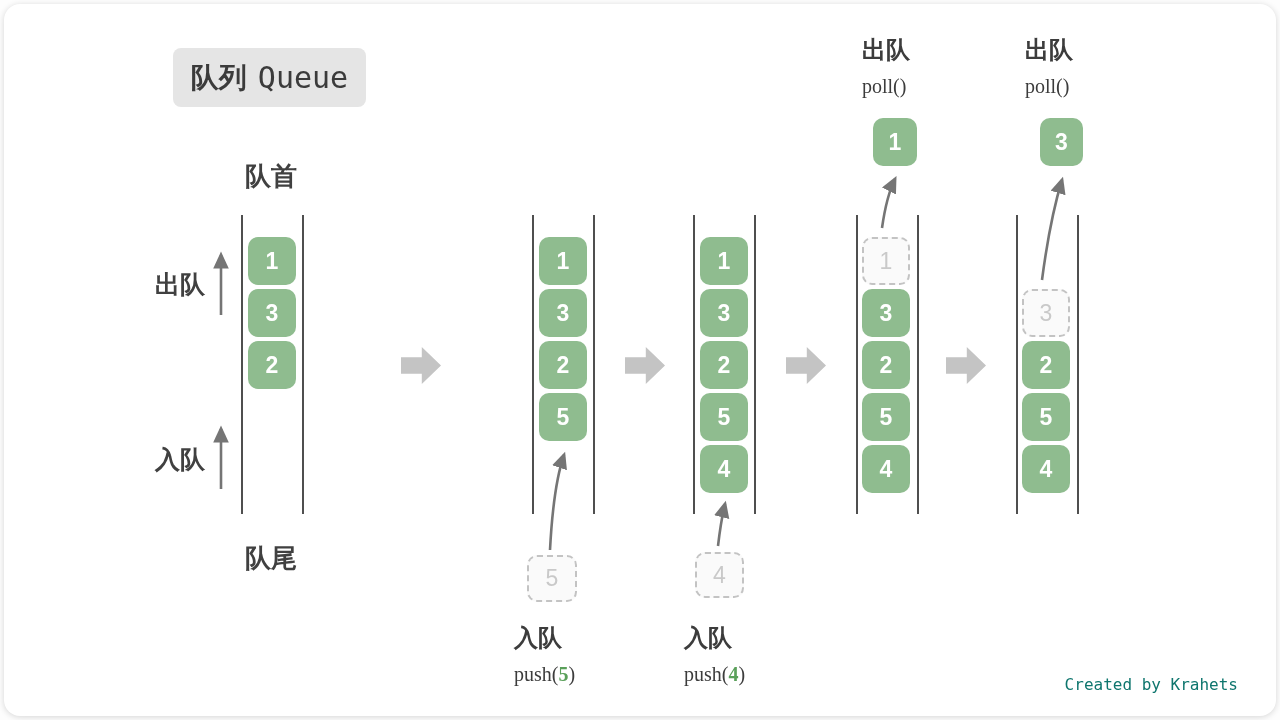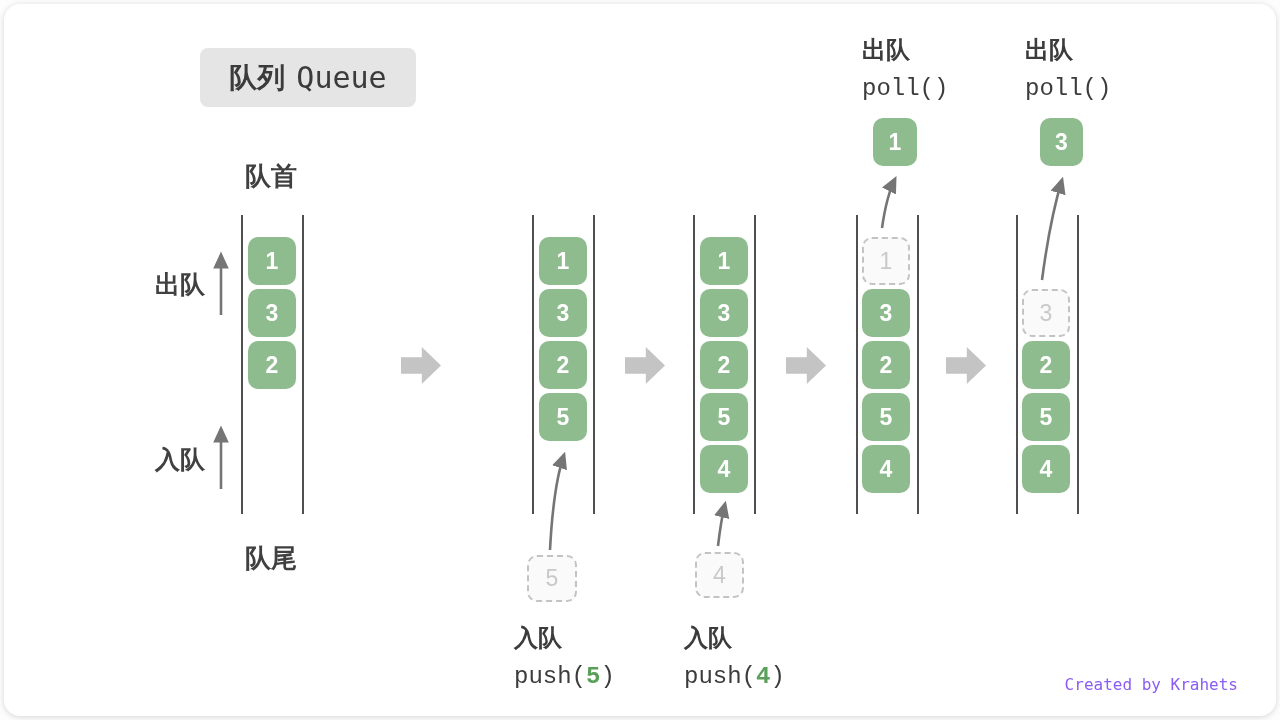--- a/index.html
+++ b/index.html
@@ -4,23 +4,23 @@
 <style>
   * { margin:0; padding:0; box-sizing:border-box; }
   html,body { width:1280px; height:720px; background:#ffffff; overflow:hidden;
               font-family:"Liberation Sans", sans-serif; }
   .canvas { position:relative; width:1280px; height:720px; background:#fdfdfd; }
   .card { position:absolute; left:4px; top:4px; width:1272px; height:712px;
           background:#ffffff; border-radius:16px;
           box-shadow:0 1px 6px rgba(0,0,0,.16); }
 
   
-  .title-box { position:absolute; left:169px; top:44px; width:216px; height:59px;
+  .title-box { position:absolute; left:169px; top:44px; width:193px; height:59px;
                background:#e5e5e5; border-radius:8px; display:flex;
-               align-items:center; justify-content:center; gap:11px;margin-left:27px; }
+               align-items:center; justify-content:center; gap:11px; }
   .title-zh { font-size:28px; font-weight:bold; color:#3b3b3b; }
   .title-en { font-size:30px; color:#3b3b3b;
               font-family:"DejaVu Sans Mono", monospace; }
 
   
   .cjk { position:absolute; font-size:25px; font-weight:bold; color:#404040; }
 
   
   .vline { position:absolute; top:211px; width:2px; height:299px; background:#4f4f4f; }
 
@@ -33,26 +33,26 @@
   .cell.pending { background:#fafafa; border:2px dashed #c3c3c3; color:#c9c9c9;
                   font-weight:normal; }
 
   
   .block-arrow { position:absolute; top:343px; width:40px; height:37px; background:#c4c4c4;
                  clip-path:polygon(0% 28%, 52% 28%, 52% 0%, 100% 50%, 52% 100%, 52% 72%, 0% 72%); }
 
   
   .op { position:absolute; }
   .op .op-zh { font-size:24px; font-weight:bold; color:#3c3c3c; margin-bottom:9px; }
-  .op .op-code { font-size:24px; color:#3c3c3c;
-                 font-family:Liberation Mono, monospace; }
+  .op .op-code { font-size:20px; color:#3c3c3c;
+                 font-family:Liberation Serif, serif; }
   .op .op-code .green { color:#5aa05a; font-weight:bold; }
 
   .watermark { position:absolute; right:38px; bottom:22px; font-size:16px;
-               color:#8b5cf6; font-family:"DejaVu Sans Mono", monospace; }
+               color:#0f766e; font-family:"DejaVu Sans Mono", monospace; }
 
   svg.arrows { position:absolute; left:0; top:0; width:1280px; height:720px;
                pointer-events:none; }
 </style>
 </head>
 <body>
 
 <div class="canvas">
   <div class="card">
 

